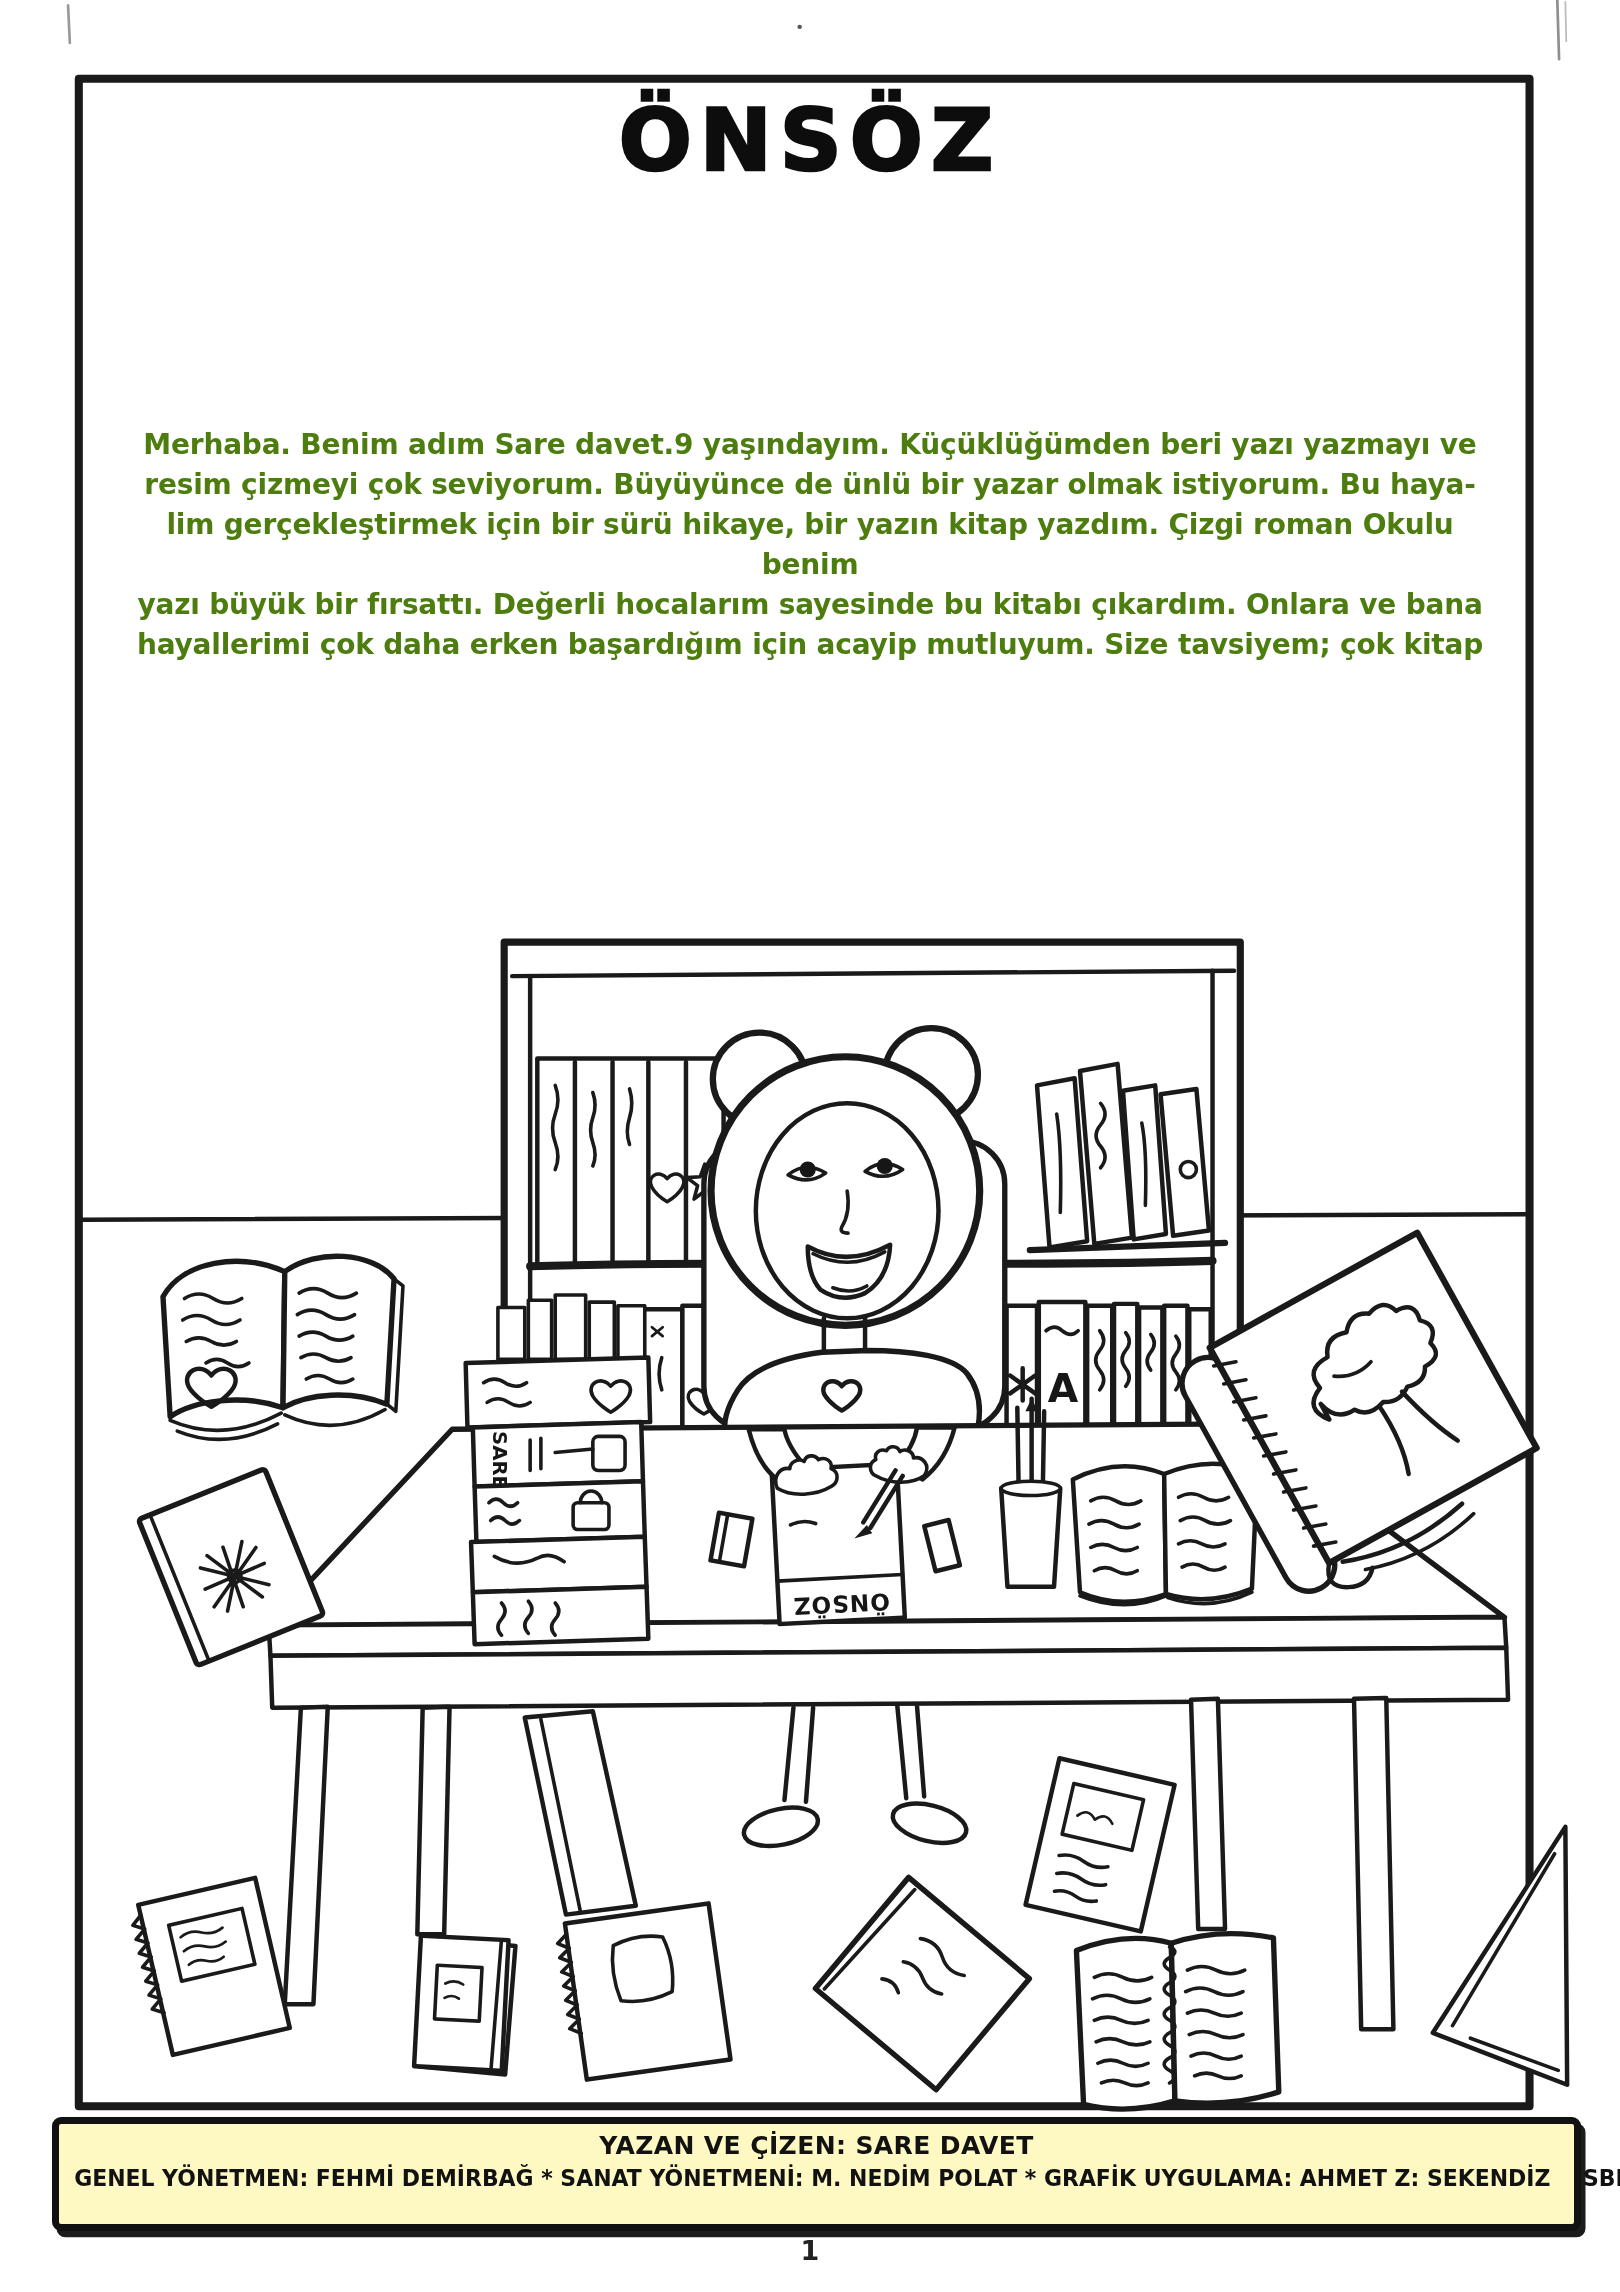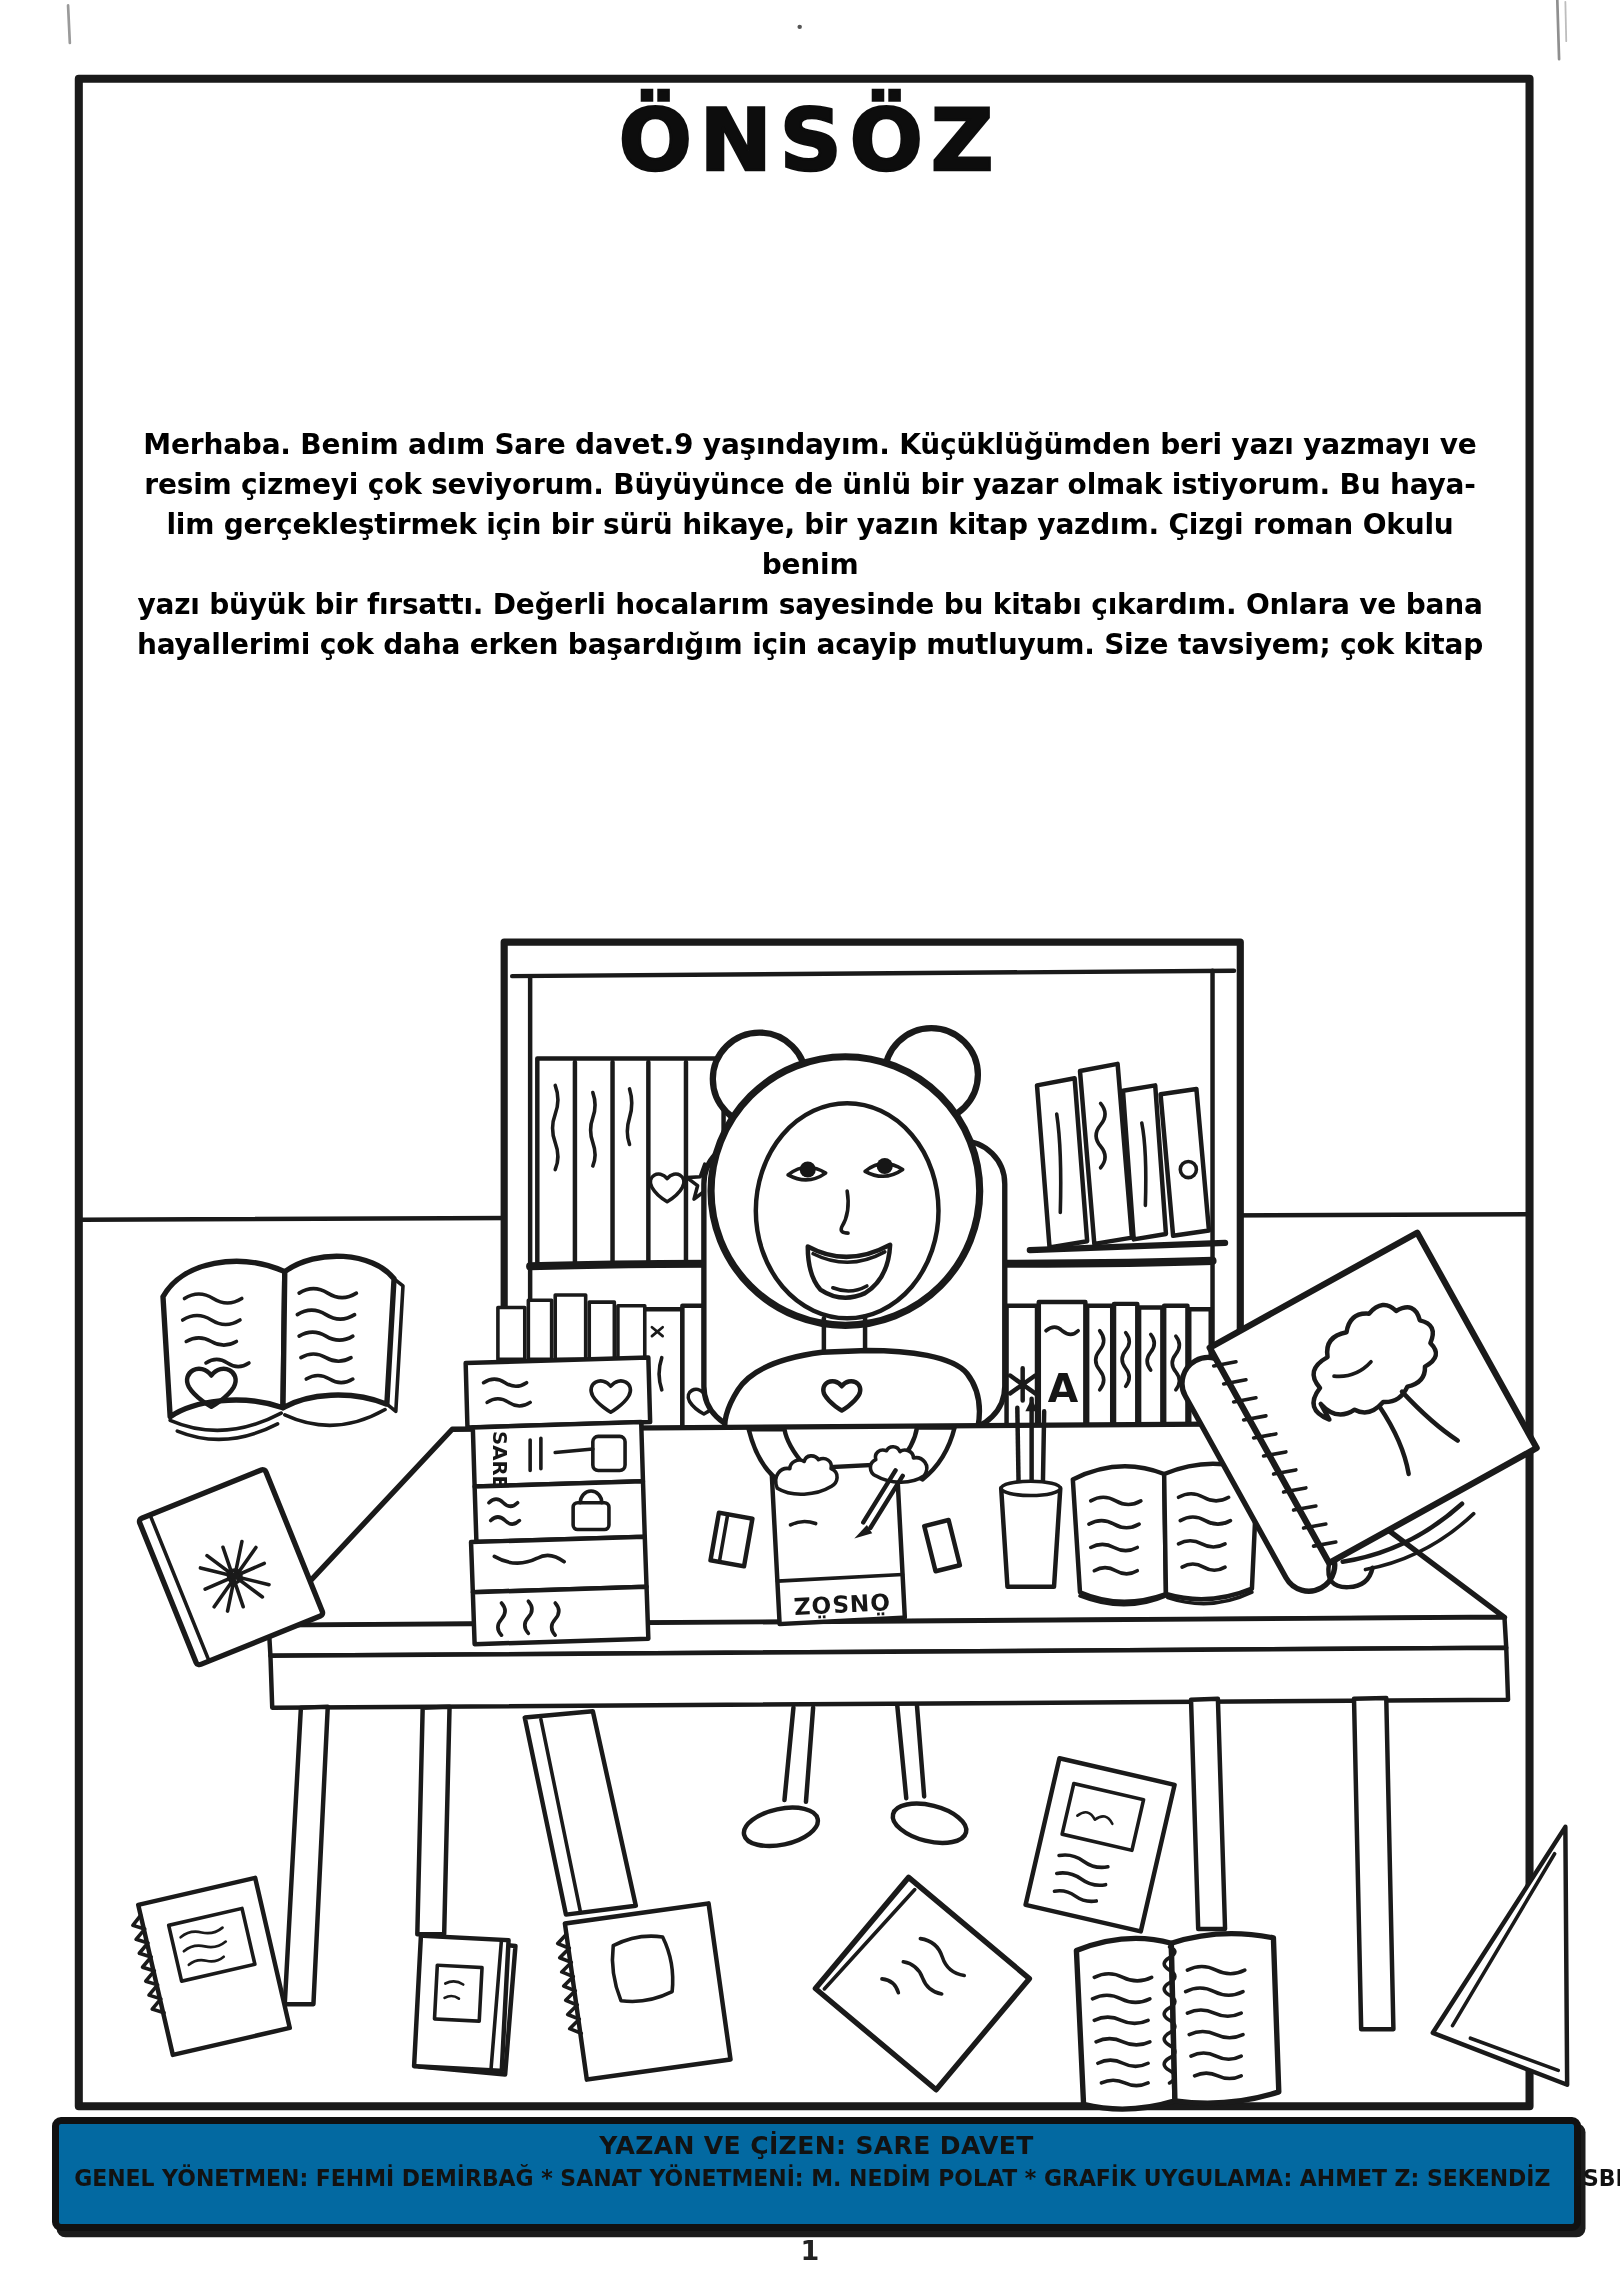--- a/index.html
+++ b/index.html
@@ -3,23 +3,23 @@
 <meta charset="utf-8">
 <style>
   html,body{margin:0;padding:0;background:#e8e8e8;}
   .page{position:relative;width:1620px;height:2293px;background:#ffffff;overflow:hidden;
         font-family:"DejaVu Sans","Liberation Sans",sans-serif;color:#121212;}
   .art{position:absolute;inset:0;}
   .title{position:absolute;left:0;right:0;top:90px;text-align:center;
          font-size:86px;font-weight:bold;letter-spacing:8px;color:#0d0d0d;
          -webkit-text-stroke:2.7px #0d0d0d;}
   .para{position:absolute;left:125px;right:125px;top:425px;text-align:center;
-        font-weight:bold;font-size:28px;line-height:40px;letter-spacing:-0.2px;color:#000000;}
+        font-weight:bold;font-size:28px;line-height:40px;letter-spacing:-0.2px;color:#4d7c0f;}
   .footerbox{position:absolute;left:52px;top:2117px;width:1515px;height:100px;
-             border:7.2px solid #111;border-radius:9px;background:#0369a1;
+             border:7.2px solid #111;border-radius:9px;background:#fef9c3;
              box-shadow:4.5px 6.3px 0 #1c1c1c;text-align:center;}
   .f1{margin-top:7.2px;font-size:25px;font-weight:bold;letter-spacing:0.4px;}
   .f2{margin-top:4.5px;font-size:22.4px;font-weight:bold;white-space:nowrap;
       transform:scaleX(0.98);transform-origin:center;}
   .f2 .isbn{margin-left:25px;}
   .pagenum{position:absolute;left:0;right:0;top:2235px;text-align:center;
            font-size:27px;font-weight:bold;color:#222;}
   svg text{font-family:"DejaVu Sans","Liberation Sans",sans-serif;fill:#161616;stroke:none;}
 </style>
 </head>

